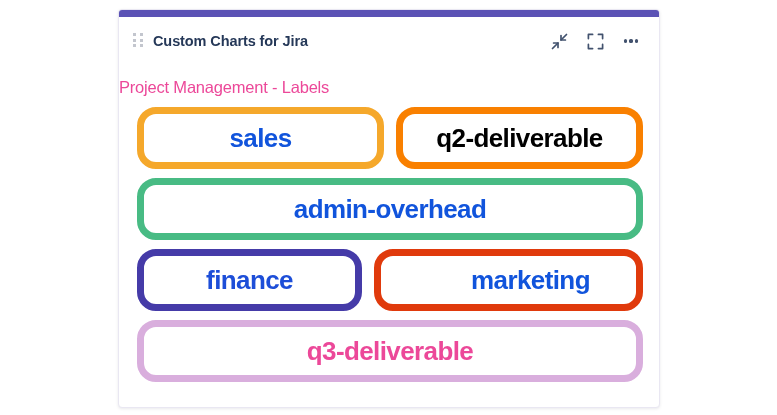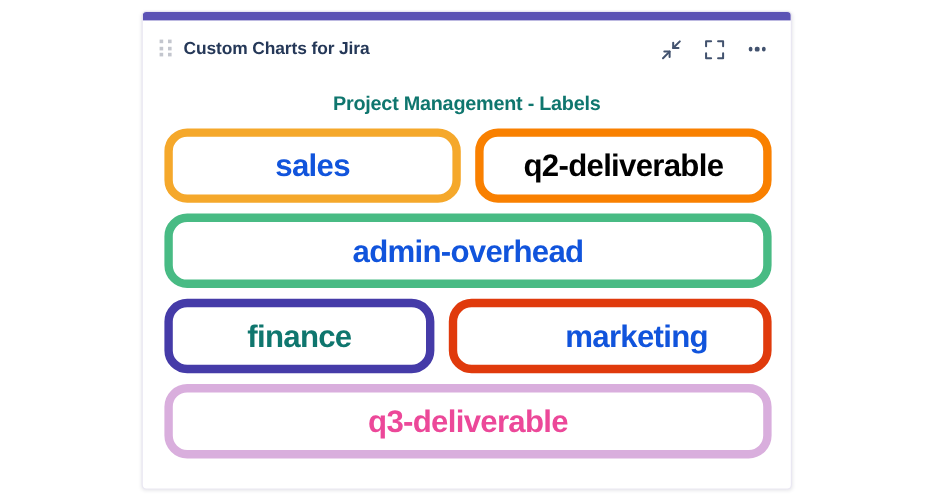--- a/index.html
+++ b/index.html
@@ -115,24 +115,23 @@
     border-radius: 50%;
     background: #42526e;
   }
 
   
   .chart-title {
     position: absolute;
     left: 0;
     top: 68px;
     width: 100%;
-    text-align: center;
     font-size: 16.5px;
-    font-weight: bold;
-    color: #0f766e;
+    font-weight: normal;
+    color: #ec4899;
     letter-spacing: -0.2px;
   }
 
   
   .pill-area {
     position: absolute;
     left: 18px;
     top: 97px;
     width: 506px;
   }
@@ -229,21 +228,21 @@
             <span class="pill-label" style="color: #000000;">q2-deliverable</span>
           </div>
         </div>
         <div class="pill-row">
           <div class="pill" style="border-color: rgb(72, 187, 132); flex: 2 1 0px; text-align: right;">
             <span class="pill-label" style="color: rgb(17, 84, 220);">admin-overhead</span>
           </div>
         </div>
         <div class="pill-row">
           <div class="pill" style="border-color: rgb(69, 59, 168); flex: 1 1 0px;">
-            <span class="pill-label" style="color: #0f766e;">finance</span>
+            <span class="pill-label" style="color: #1d4ed8;">finance</span>
           </div>
           <div class="pill" style="border-color: rgb(224, 58, 12); flex: 1 1 0px; padding-left: 44px;">
             <span class="pill-label" style="color: rgb(17, 84, 220);">marketing</span>
           </div>
         </div>
         <div class="pill-row">
           <div class="pill" style="border-color: rgb(217, 174, 221); flex: 2 1 0px;">
             <span class="pill-label" style="color: #ec4899;">q3-deliverable</span>
           </div>
         </div>

